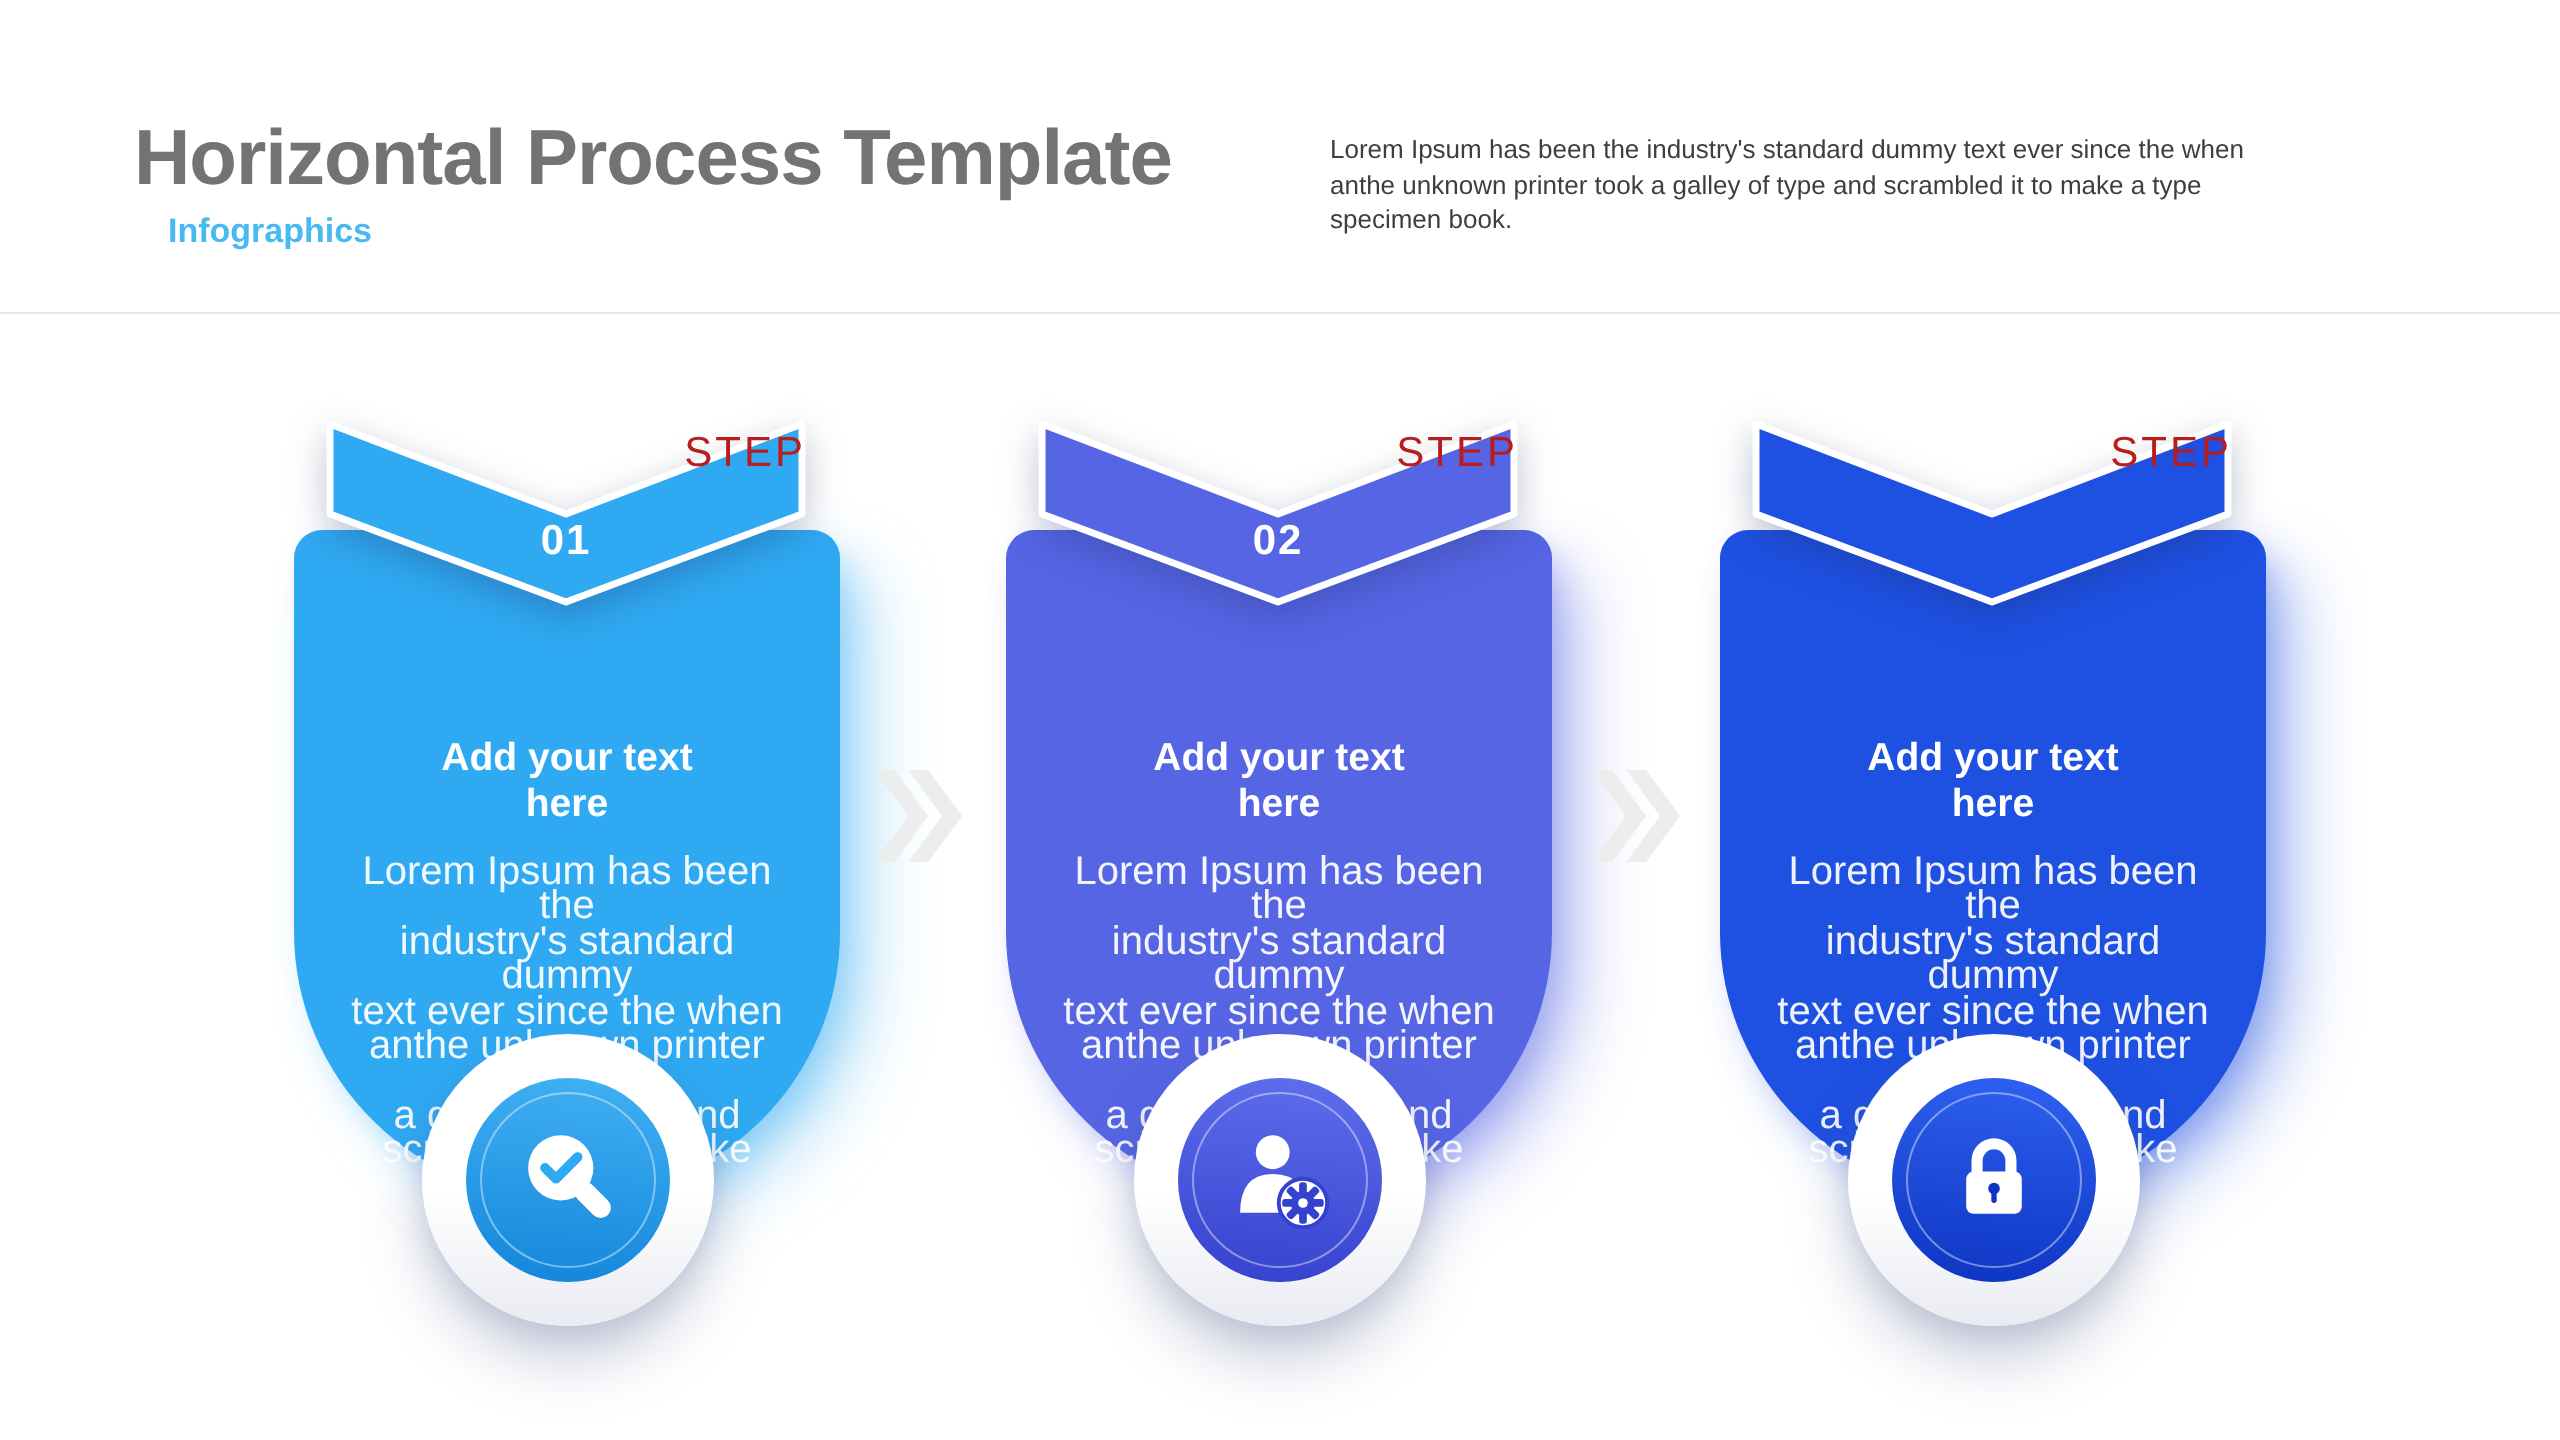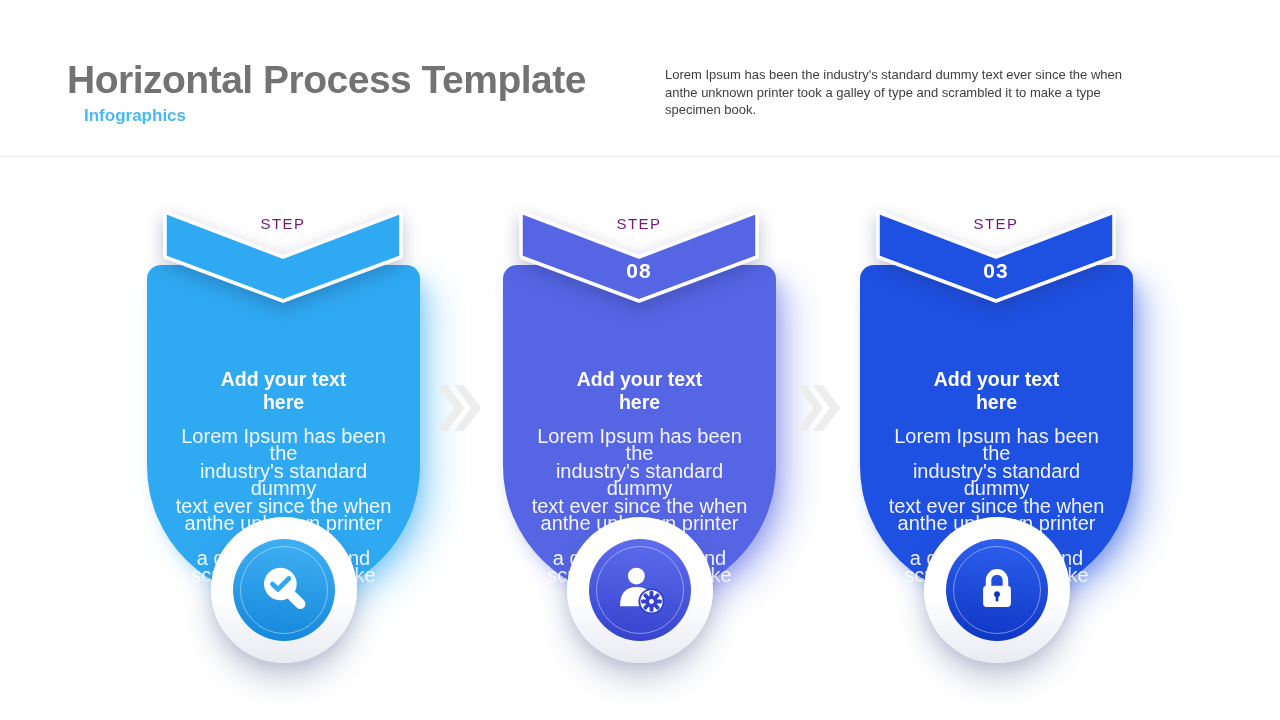--- a/index.html
+++ b/index.html
@@ -45,21 +45,21 @@
     text-align:center; color:rgba(255,255,255,0.93);
     font-size:20px; line-height:17.4px; white-space:pre-line;
   }
 
   
   .ribbon{ position:absolute; left:16px; top:0; width:240px; height:93px; }
   .ribbon svg{ display:block; overflow:visible;
     filter:drop-shadow(0 6px 9px rgba(30,40,90,0.28)); }
   .step-label{
     position:absolute; left:0; top:5px; width:100%;
-    text-align:center; font-size:15px; letter-spacing:1.5px; color:#701a75;
+    text-align:right; font-size:21px; letter-spacing:1.5px; color:#b91c1c;
   }
   .step-num{
     position:absolute; left:0; top:49px; width:100%;
     text-align:center; font-size:21px; font-weight:bold; letter-spacing:1px; color:#ffffff;
   }
 
   
   .icon-outer{
     position:absolute; left:50%; top:307px; width:146px; height:146px;
     transform:translateX(-50%); border-radius:50%;
@@ -101,20 +101,21 @@
 anthe unknown printer took
 a galley of type and
 scrambled it to make
 a type.</p>
   </div>
   <div class="ribbon">
     <svg viewBox="0 0 240 93" width="240" height="93">
       <polygon points="2,2 120,47 238,2 238,47 120,91 2,47" fill="var(--c)" stroke="#ffffff" stroke-width="3.5" stroke-linejoin="round"></polygon>
     </svg>
     <div class="step-label">STEP</div>
+    <div class="step-num">01</div>
   </div>
   <div class="icon-outer">
     <div class="icon-inner">
       <svg viewBox="0 0 48 48">
         <circle cx="21" cy="19" r="13.5" fill="#ffffff"></circle>
         <path d="M14.5 19 l4.5 4.5 L28 14.5" fill="none" stroke="var(--c)" stroke-width="4" stroke-linecap="round" stroke-linejoin="round"></path>
         <line x1="31" y1="29" x2="37.5" y2="35.5" stroke="#ffffff" stroke-width="8.5" stroke-linecap="round"></line>
       </svg>
     </div>
   </div>
@@ -130,21 +131,21 @@
 anthe unknown printer took
 a galley of type and
 scrambled it to make
 a type.</p>
   </div>
   <div class="ribbon">
     <svg viewBox="0 0 240 93" width="240" height="93">
       <polygon points="2,2 120,47 238,2 238,47 120,91 2,47" fill="var(--c)" stroke="#ffffff" stroke-width="3.5" stroke-linejoin="round"></polygon>
     </svg>
     <div class="step-label">STEP</div>
-    <div class="step-num">08</div>
+    <div class="step-num">02</div>
   </div>
   <div class="icon-outer">
     <div class="icon-inner">
       <svg viewBox="0 0 48 48">
         <circle cx="21" cy="12.5" r="7" fill="#ffffff"></circle>
         <path d="M7.5 37.5 Q7.5 21.5 21 21.5 Q28.5 21.5 32 26 L32 37.5 Z" fill="#ffffff"></path>
         <circle cx="33.5" cy="33.5" r="10" fill="#ffffff" stroke="var(--g2)" stroke-width="1.6"></circle>
         <g fill="var(--g2)">
           <g transform="translate(33.5,33.5)">
             <rect x="-1.6" y="-8.6" width="3.2" height="4.6" rx="1.2"></rect>
@@ -174,21 +175,20 @@
 anthe unknown printer took
 a galley of type and
 scrambled it to make
 a type.</p>
   </div>
   <div class="ribbon">
     <svg viewBox="0 0 240 93" width="240" height="93">
       <polygon points="2,2 120,47 238,2 238,47 120,91 2,47" fill="var(--c)" stroke="#ffffff" stroke-width="3.5" stroke-linejoin="round"></polygon>
     </svg>
     <div class="step-label">STEP</div>
-    <div class="step-num">03</div>
   </div>
   <div class="icon-outer">
     <div class="icon-inner">
       <svg viewBox="0 0 48 48">
         <path d="M17 22 v-6 a7 7 0 0 1 14 0 v6" fill="none" stroke="#ffffff" stroke-width="4.6"></path>
         <rect x="12.5" y="20.5" width="23" height="17.5" rx="3" fill="#ffffff"></rect>
         <circle cx="24" cy="27.5" r="2.4" fill="var(--g2)"></circle>
         <rect x="22.9" y="28.5" width="2.2" height="5" rx="1.1" fill="var(--g2)"></rect>
       </svg>
     </div>

